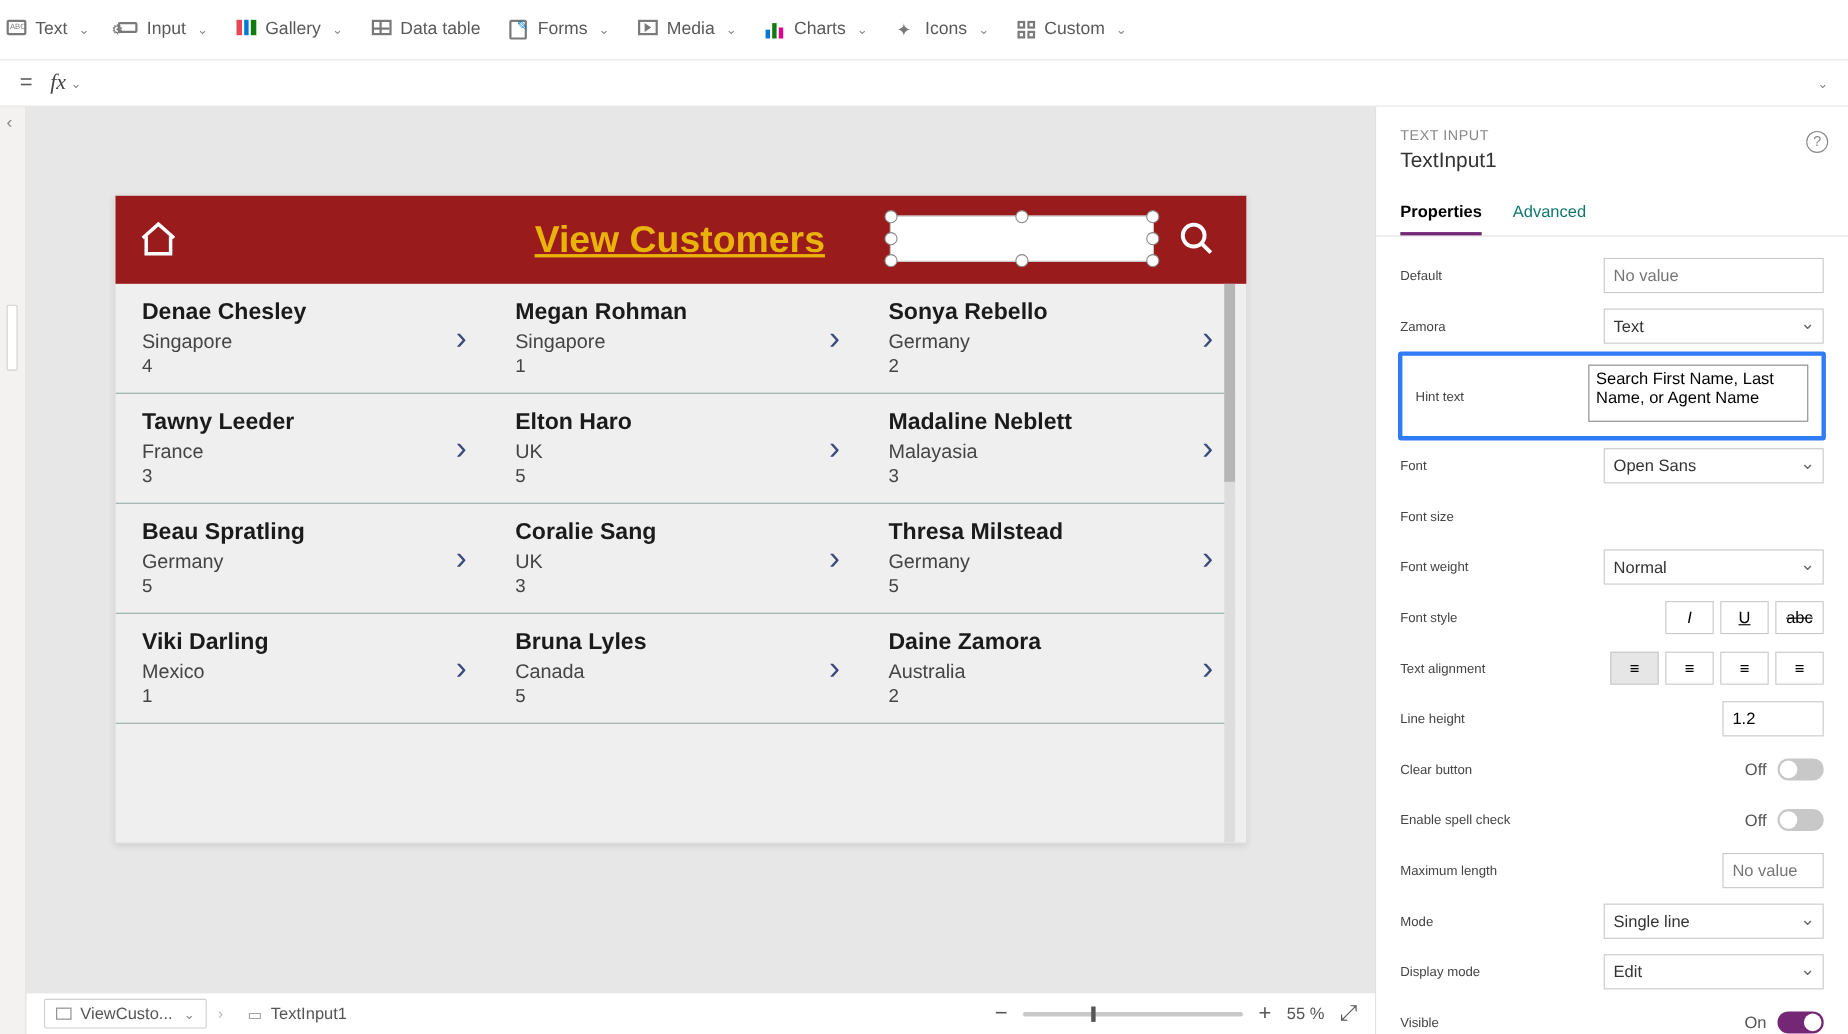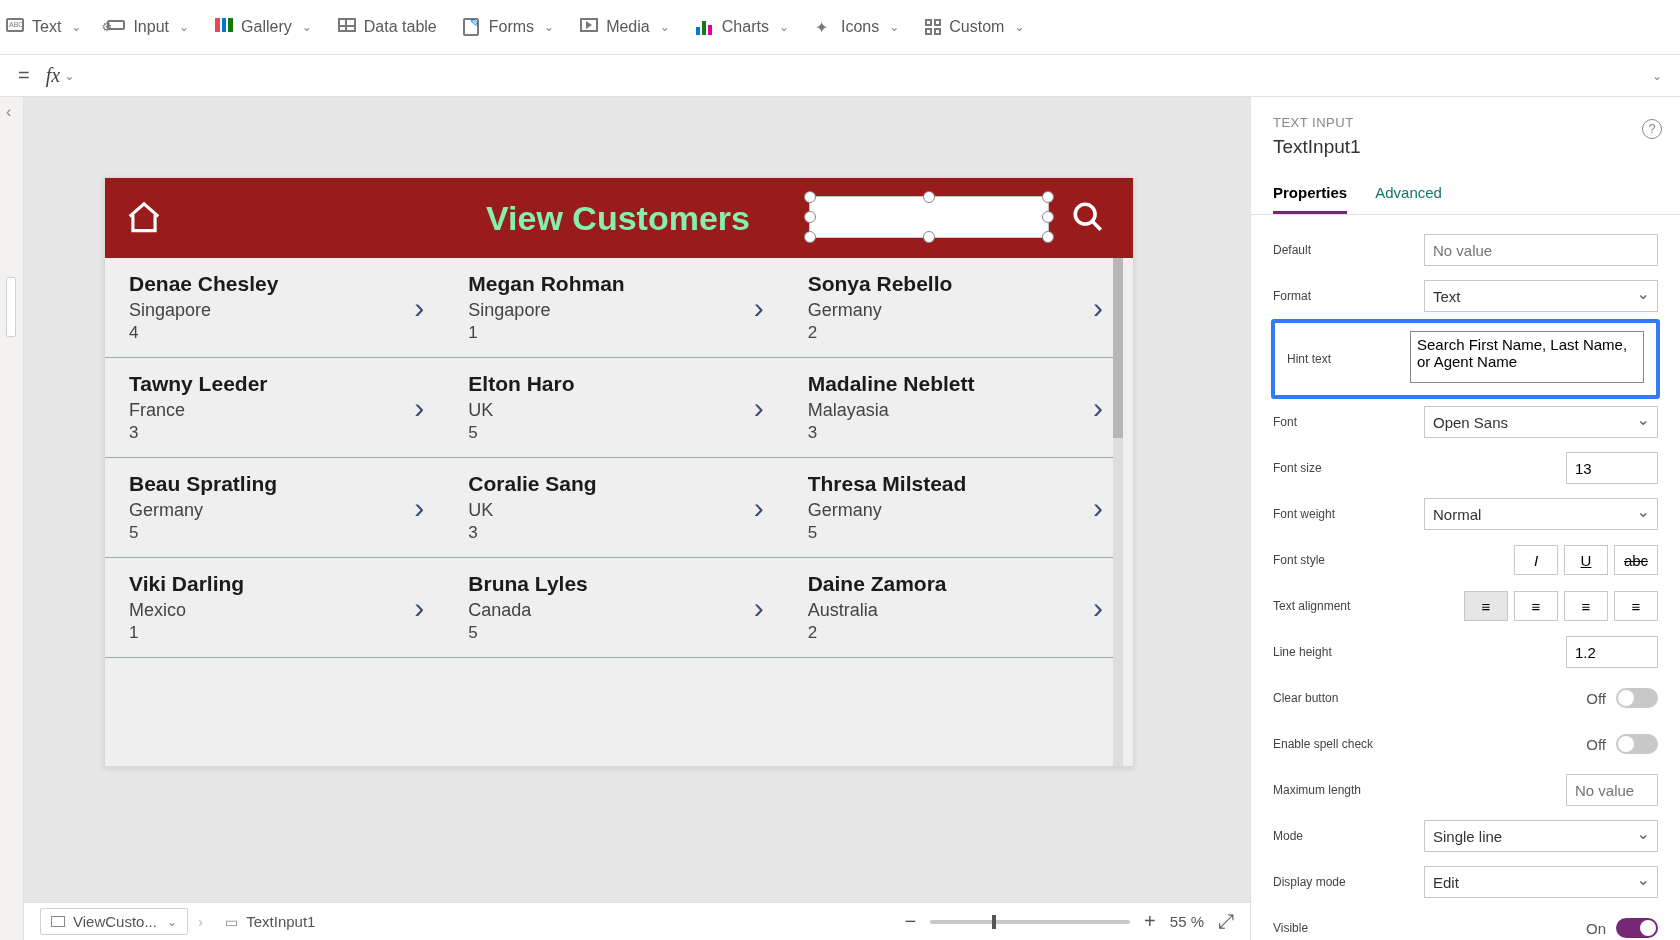--- a/index.html
+++ b/index.html
@@ -56,21 +56,21 @@
   .left-rail::before{content:"‹";position:absolute;top:6px;left:6px;color:#888;}
   .left-rail .stub{position:absolute;left:6px;top:180px;width:10px;height:60px;background:#fff;border:1px solid #d0d0d0;border-radius:2px;}
 
   .canvas-area{flex:1;background:#e7e7e7;position:relative;overflow:hidden;}
   .prop-panel{width:430px;background:#fff;border-left:1px solid #e1e1e1;display:flex;flex-direction:column;}
 
   
   .app-screen{position:absolute;left:80px;top:80px;width:1030px;height:590px;background:#efefef;border:1px solid #d8d8d8;box-shadow:0 2px 6px rgba(0,0,0,.1);}
   .app-header{height:80px;background:#9a1b1c;display:flex;align-items:center;padding:0 20px;position:relative;}
   .home-icon{color:#fff;}
-  .app-title{flex:1;text-align:center;color:#86efac;font-size:34px;font-weight:700;margin-left:-40px;}
+  .app-title{flex:1;text-align:center;color:#eab308;font-size:34px;font-weight:700;margin-left:-40px;text-decoration:underline;}
   .sel-box{position:absolute;right:84px;top:18px;width:240px;height:42px;background:#fff;border:1px solid #c8c8c8;}
   .handle{position:absolute;width:12px;height:12px;background:#fff;border:1px solid #888;border-radius:50%;}
   .h-nw{left:-6px;top:-6px;} .h-n{left:50%;top:-6px;margin-left:-6px;} .h-ne{right:-6px;top:-6px;}
   .h-w{left:-6px;top:50%;margin-top:-6px;} .h-e{right:-6px;top:50%;margin-top:-6px;}
   .h-sw{left:-6px;bottom:-6px;} .h-s{left:50%;bottom:-6px;margin-left:-6px;} .h-se{right:-6px;bottom:-6px;}
   .search-ic{position:absolute;right:28px;top:22px;color:#fff;}
 
   .gallery{position:absolute;top:80px;left:0;right:10px;bottom:0;overflow:hidden;}
   .grow{display:flex;border-bottom:1px solid #9aa;}
   .gcell{flex:1;padding:14px 20px 14px 24px;display:flex;align-items:center;color:#1b1b1b;}
@@ -99,21 +99,21 @@
   .pp-name{font-size:19px;color:#333;margin-top:6px;}
   .pp-help{position:absolute;right:18px;top:22px;width:20px;height:20px;border:1.5px solid #888;border-radius:50%;color:#888;font-size:13px;text-align:center;line-height:18px;}
   .pp-tabs{display:flex;gap:28px;padding:0 22px;border-bottom:1px solid #e1e1e1;margin-top:8px;}
   .pp-tab{padding:8px 0 10px;font-size:15px;color:#0f766e;cursor:pointer;}
   .pp-tab.active{color:#000;font-weight:600;border-bottom:3px solid #742774;}
 
   .pp-body{flex:1;overflow-y:auto;padding:12px 0 40px;}
   .prow{display:flex;align-items:center;min-height:46px;padding:4px 22px;}
   .prow.hl{border:4px solid #2f7cf6;border-radius:3px;margin:0 20px;padding:8px 12px;}
   .plabel{flex:1;font-size:12px;color:#444;}
-  .pctl{width:234px;}
+  .pctl{width:200px;}
   .txtin,.selin{width:100%;height:32px;border:1px solid #c8c8c8;padding:0 8px;font-size:15px;color:#333;background:#fff;}
   .txtin.ph{color:#888;}
   .selwrap{position:relative;}
   .selwrap::after{content:"⌄";position:absolute;right:8px;top:4px;color:#666;pointer-events:none;}
   .numin{width:92px;height:32px;border:1px solid #c8c8c8;padding:0 8px;font-size:15px;text-align:left;}
   .pctl.right{display:flex;justify-content:flex-end;}
 
   .btngrp{display:flex;gap:6px;}
   .btngrp button{width:44px;height:30px;border:1px solid #c8c8c8;background:#fff;cursor:pointer;font-size:15px;}
   .btngrp button.on{background:#e6e6e6;}
@@ -385,38 +385,35 @@
       <div class="pp-tab active">Properties</div>
       <div class="pp-tab">Advanced</div>
     </div>
 
     <div class="pp-body">
       <div class="prow">
         <div class="plabel">Default</div>
         <div class="pctl"><input class="txtin ph" placeholder="No value" style=""></div>
       </div>
       <div class="prow">
-        <div class="plabel">Format</div>
+        <div class="plabel">Zamora</div>
         <div class="pctl selwrap"><input class="selin" readonly="" value="Text" style=""></div>
       </div>
 
       <div class="prow hl">
         <div class="plabel">Hint text</div>
         <div class="pctl"><textarea class="hint-ta" style="">Search First Name, Last Name, or Agent Name</textarea></div>
       </div>
 
       <div class="prow">
         <div class="plabel">Font</div>
         <div class="pctl selwrap"><input class="selin" readonly="" value="Open Sans" style=""></div>
       </div>
       <div class="prow">
         <div class="plabel">Font size</div>
-        <div class="pctl right">
-            <input class="numin" value="13" style="">
-          </div>
       </div>
       <div class="prow">
         <div class="plabel">Font weight</div>
         <div class="pctl selwrap"><input class="selin" readonly="" value="Normal" style=""></div>
       </div>
       <div class="prow">
         <div class="plabel">Font style</div>
         <div class="pctl right btngrp">
           <button><i>I</i></button>
           <button><u>U</u></button>

